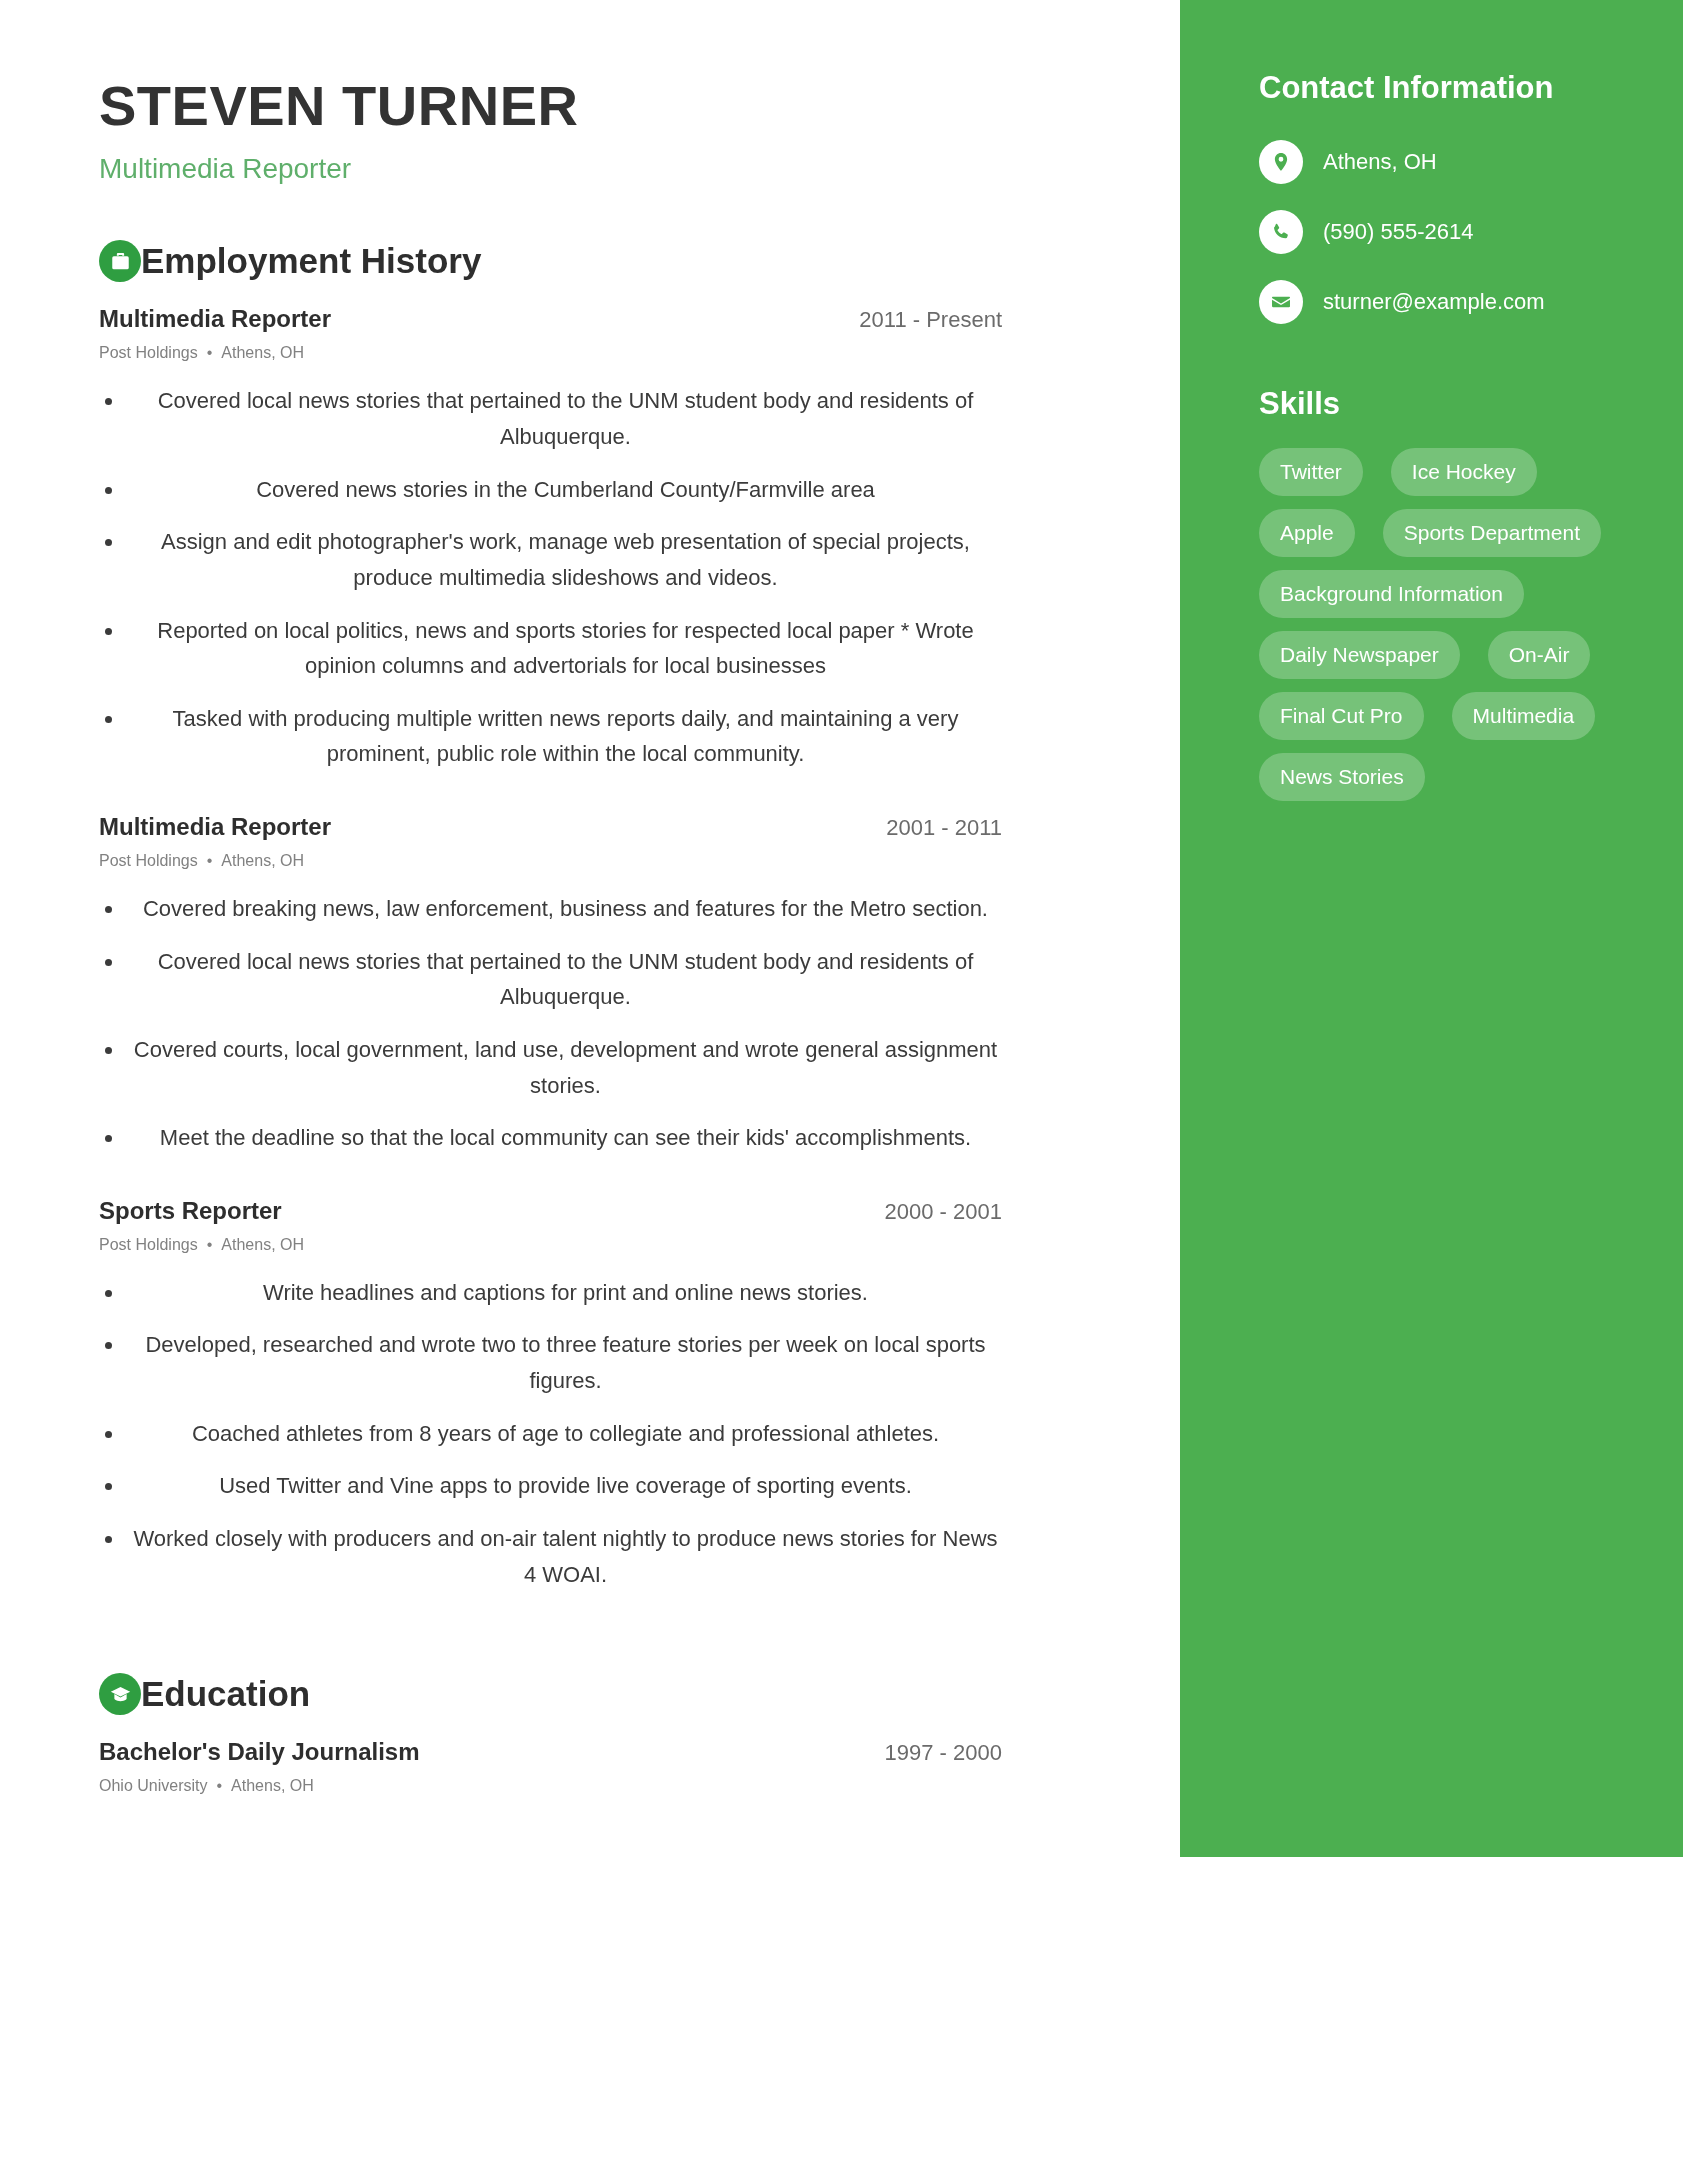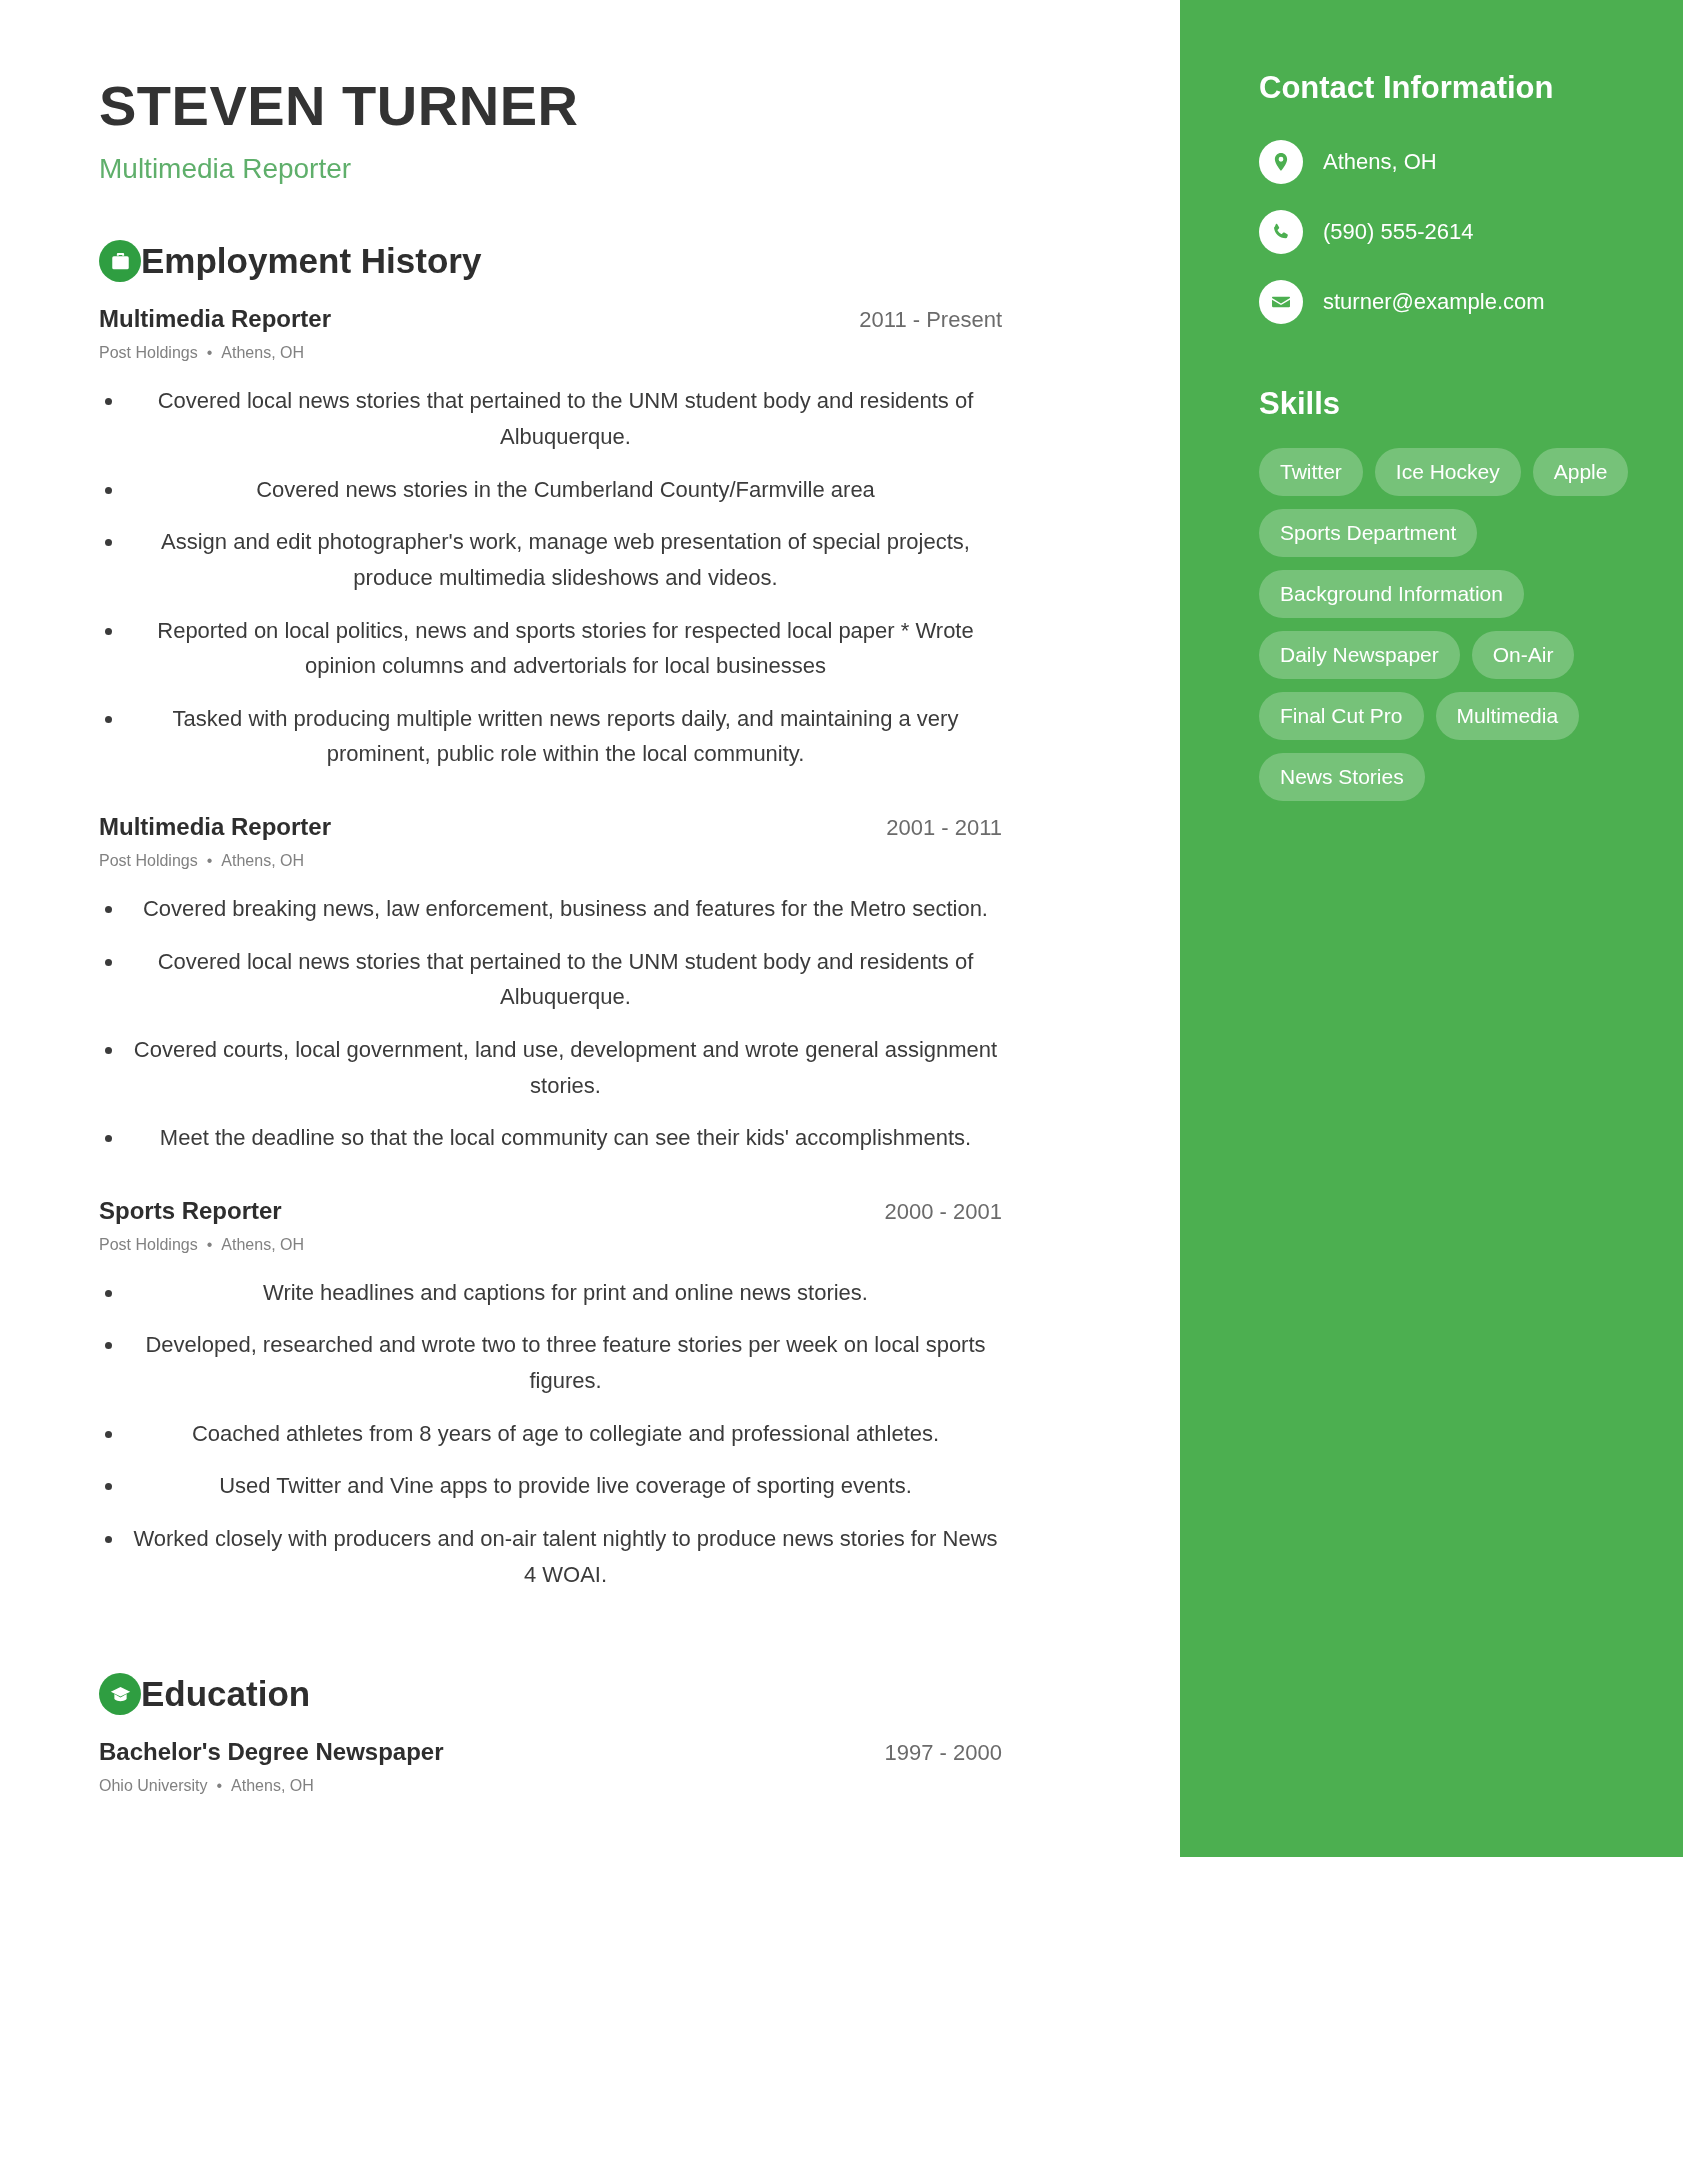--- a/index.html
+++ b/index.html
@@ -195,21 +195,21 @@
   .ci-text {
     font-size: 22px;
     color: #ffffff;
     line-height: 1.25;
     white-space: nowrap;
   }
 
   .skills-wrap {
     display: flex;
     flex-wrap: wrap;
-    gap: 13px 12px;
+    gap: 13px 28px;
     max-width: 396px;
   }
 
   .skill-pill {
     background: rgba(255,255,255,0.24);
     color: #ffffff;
     font-size: 21px;
     line-height: 1;
     padding: 13px 21px 14px;
     border-radius: 26px;
@@ -290,21 +290,21 @@
           <path d="M12 4.1 1.9 9.1 12 14.1l10.1-5z"></path>
           <path d="M5.6 11.6v4.6c0 .45.2.83.57 1.07C7.7 18.3 9.77 19 12 19s4.3-.7 5.83-1.73c.37-.24.57-.62.57-1.07v-4.6L12 15.1z"></path>
         </svg>
       </span>
       <span class="sec-title">Education</span>
     </div>
 
     <div>
       <div class="entry">
         <div class="entry-top">
-          <span class="entry-title">Bachelor's Degree Newspaper</span>
+          <span class="entry-title">Bachelor's Daily Journalism</span>
           <span class="entry-date">1997 - 2000</span>
         </div>
         <div class="entry-sub"><span>Ohio University</span><span class="dot">•</span><span>Athens, OH</span></div>
       </div>
     </div>
 
   </div>
 
   <div class="sidebar">
 

